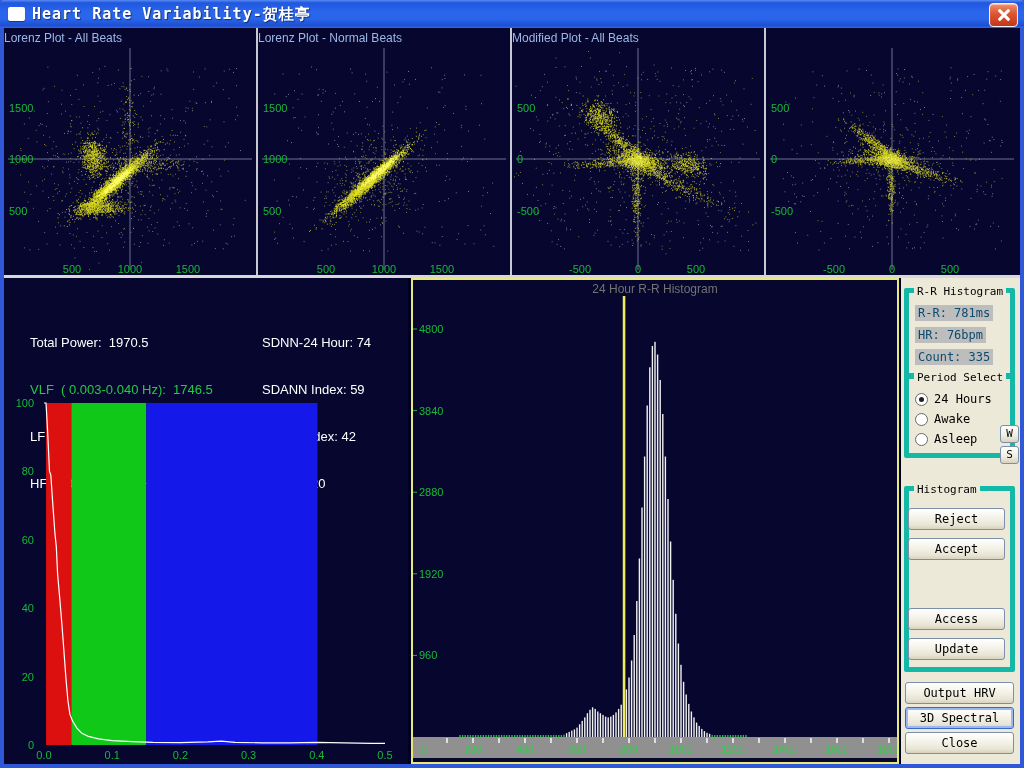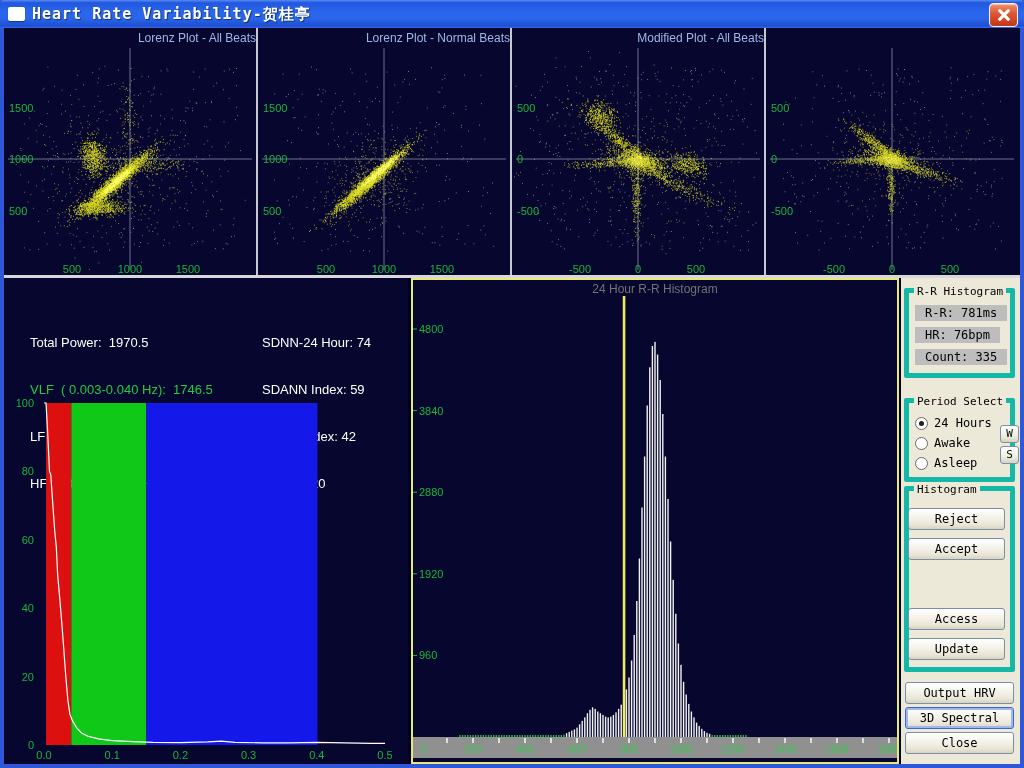--- a/index.html
+++ b/index.html
@@ -15,21 +15,21 @@
   #close-btn{position:absolute;right:6px;top:3px;width:27px;height:22px;border-radius:4px;
     background:linear-gradient(180deg,#F4A088 0%,#E4664040 20%,#D84A26 45%,#C03414 100%),#D04424;
     background:linear-gradient(180deg,#F0906A 0%,#DD5532 45%,#C03818 100%);
     border:1px solid #F0F0F8;box-shadow:inset 0 1px 1px rgba(255,255,255,.5);cursor:pointer;}
   #close-btn .x{position:absolute;left:50%;top:50%;width:15px;height:3px;background:#fff;border-radius:1px;}
   #close-btn .x1{transform:translate(-50%,-50%) rotate(45deg);}
   #close-btn .x2{transform:translate(-50%,-50%) rotate(-45deg);}
   
   #main{position:absolute;left:4px;top:28px;width:1016px;height:736px;background:#000020;}
   .plot-cell{position:absolute;top:0;height:247px;background:#06062E;}
-  .plot-title{position:absolute;top:3px;left:0;width:100%;text-align:right;color:#9DB8E8;
+  .plot-title{position:absolute;top:3px;left:0;width:100%;text-align:left;color:#9DB8E8;
     font-size:12px;z-index:2;}
   .plot-svg{position:absolute;left:0;top:0;}
   .vsep{position:absolute;top:0;height:247px;width:2px;background:#C8C8D0;}
   #hsep{position:absolute;left:0;top:247px;width:1016px;height:3px;background:#D8D8DC;}
   
   #spectral-panel{position:absolute;left:0;top:250px;width:404px;height:486px;background:#06062E;}
   #spectral-title{position:absolute;top:3px;width:100%;text-align:center;color:#9DB8E8;font-size:12px;}
   #stats-left{position:absolute;left:26px;top:26px;font-size:13px;color:#fff;white-space:pre;}
   #stats-left div,#stats-right div{height:17px;line-height:17px;}
   #stats-right{position:absolute;left:258px;top:26px;font-size:13px;color:#fff;white-space:pre;}
@@ -37,21 +37,21 @@
   
   #hist-panel{position:absolute;left:407px;top:250px;width:488px;height:486px;background:#06062E;
     border:2px solid #E8E878;box-sizing:border-box;}
   #hist-title{position:absolute;top:2px;width:100%;text-align:center;color:#737373;font-size:12px;z-index:2;}
   #hist-svg{position:absolute;left:0;top:0;}
   
   #sidebar{position:absolute;left:897px;top:250px;width:119px;height:486px;background:#ECE9D8;
     font-family:"DejaVu Sans Mono",monospace;font-size:12px;color:#000;}
   .group{position:absolute;left:3px;width:111px;border:5px solid #14b8a6;border-radius:2px;box-sizing:border-box;}
   .group-legend{position:absolute;top:-8px;left:5px;background:#ECE9D8;padding:0 3px;font-size:11px;}
-  .chip{display:block;width:fit-content;background:#BDBDBD;color:#000000;padding:1px 10px;
+  .chip{display:block;width:fit-content;background:#BDBDBD;color:#0c4a6e;padding:1px 3px;
     margin:6px 0 0 6px;font-size:12px;}
   .radio-row{display:flex;align-items:center;height:20px;margin-left:6px;cursor:pointer;}
   .radio{width:11px;height:11px;border:1px solid #6A6A6A;border-radius:50%;background:#fff;
     margin-right:6px;position:relative;flex:0 0 auto;}
   .radio.checked::after{content:"";position:absolute;left:3px;top:3px;width:5px;height:5px;
     border-radius:50%;background:#202020;}
   .xp-btn{position:absolute;left:7px;width:97px;height:22px;border:1px solid #7B8FA8;border-radius:3px;
     background:linear-gradient(180deg,#ffffff 0%,#f4f2e8 45%,#e9e5d6 80%,#d8d2bf 100%);
     font-family:"DejaVu Sans Mono",monospace;font-size:12px;text-align:center;line-height:20px;cursor:pointer;
     box-sizing:border-box;}
@@ -354,21 +354,21 @@
     </div>
 
     <div id="sidebar">
       <div class="group" style="top:10px;height:90px">
         <span class="group-legend">R-R Histogram</span>
         <span class="chip" style="margin-top:12px">R-R: 781ms</span>
         <span class="chip">HR: 76bpm</span>
         <span class="chip">Count: 335</span>
       </div>
 
-      <div class="group" style="top:120px;height:84px">
+      <div class="group" style="top:96px;height:84px">
         <span class="group-legend">Period Select</span>
         <div class="radio-row" style="margin-top:10px">
           <span class="radio checked"></span>
           <span>24 Hours</span>
         </div>
         <div class="radio-row">
           <span class="radio"></span>
           <span>Awake</span>
         </div>
         <div class="radio-row">

